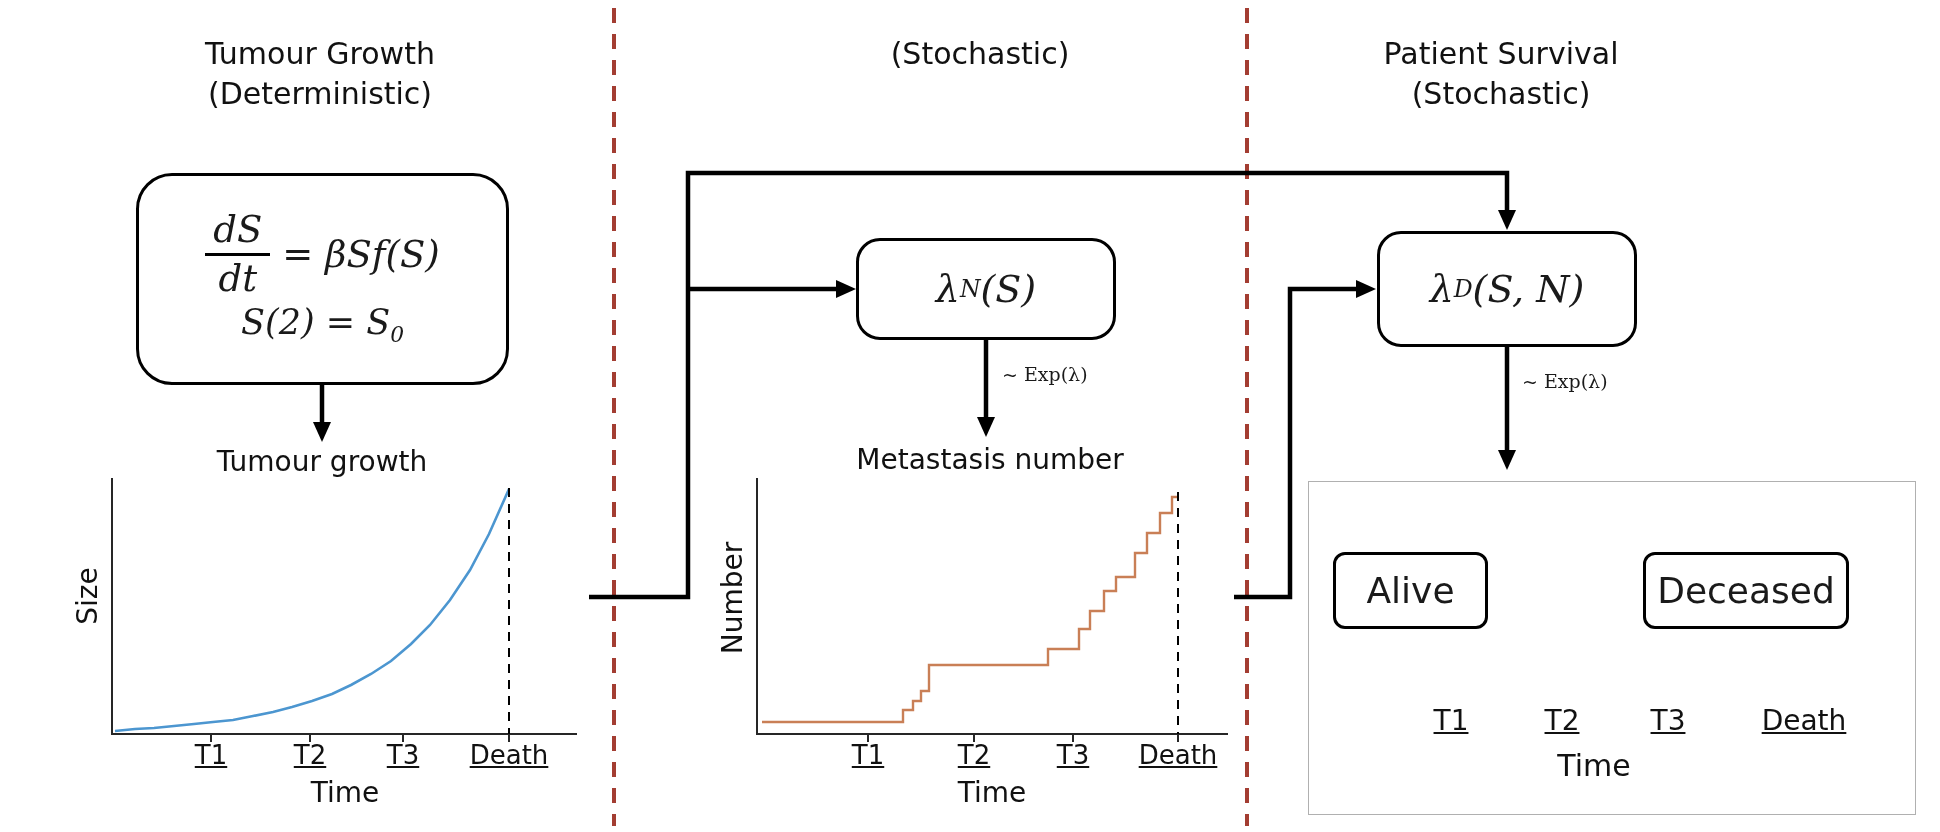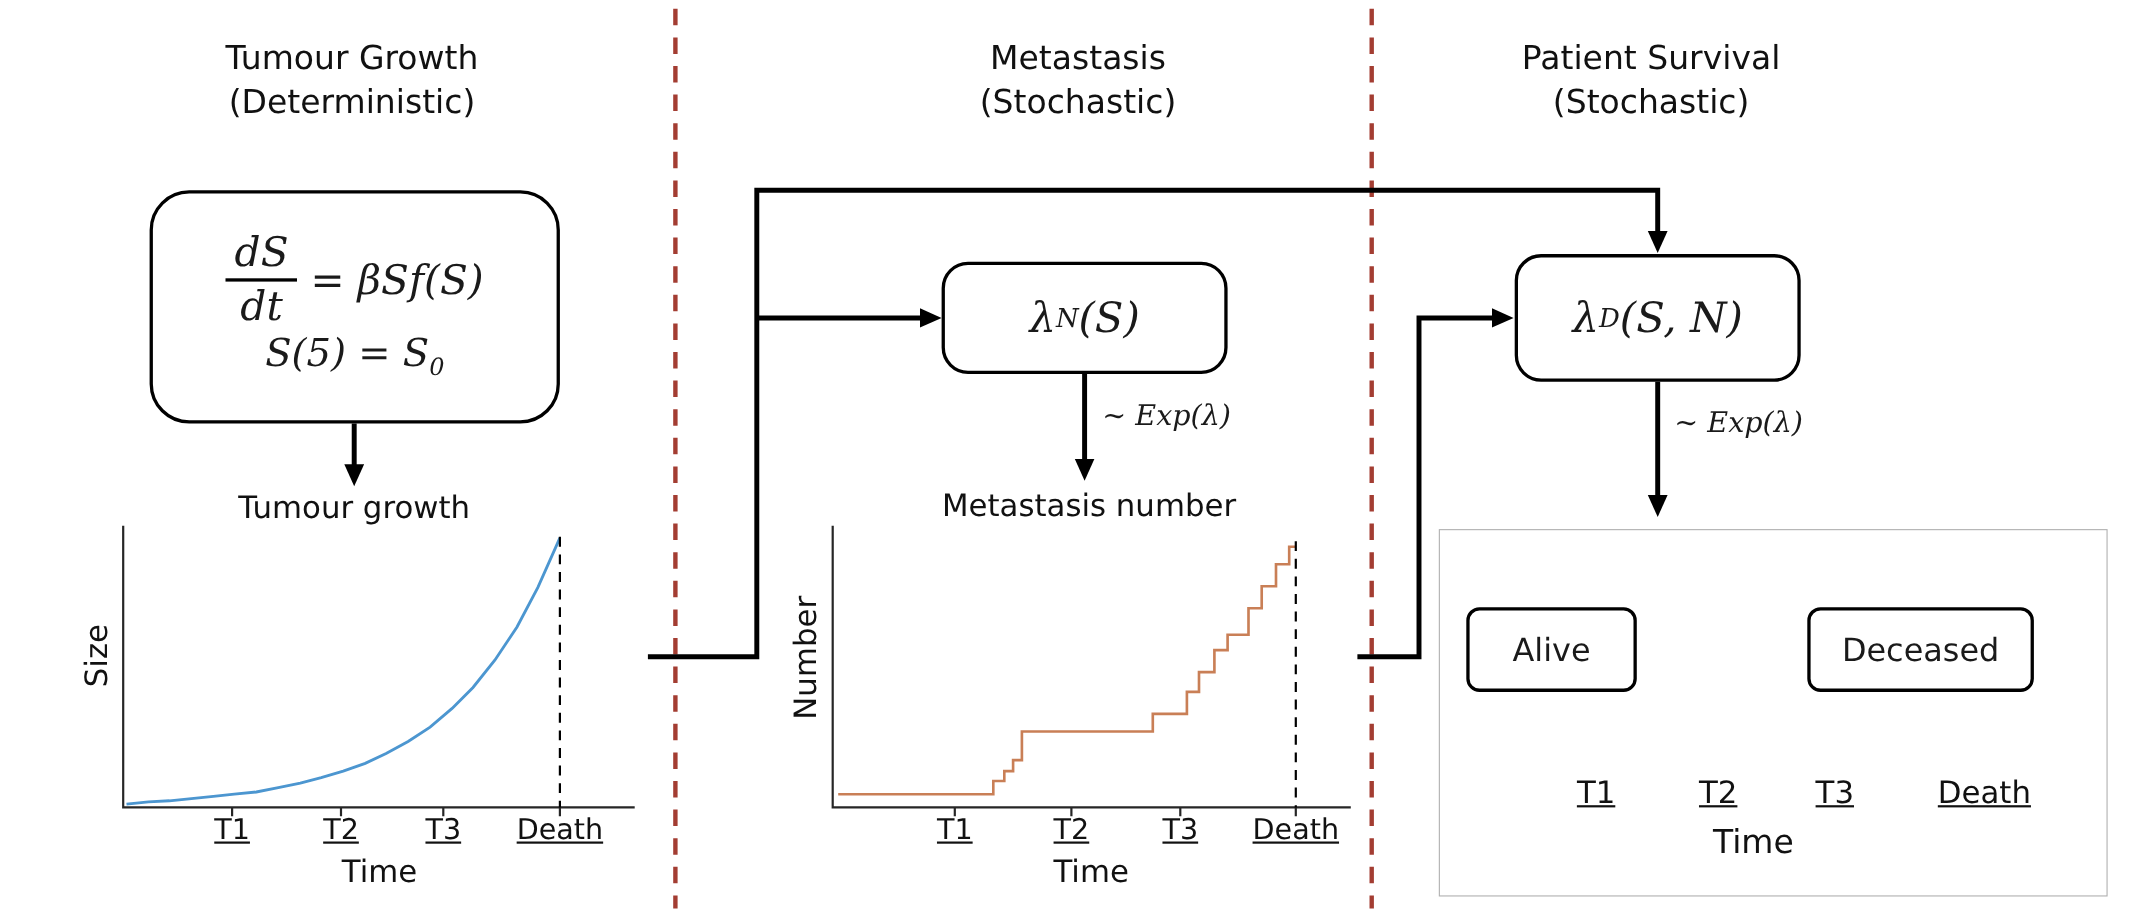--- a/index.html
+++ b/index.html
@@ -25,26 +25,26 @@
   .frac .num { border-bottom:3px solid #000; padding:0 8px 4px; line-height:1.02; }
   .frac .den { padding-top:4px; line-height:1.02; }
   .math-line2 { font-size:35px; margin-top:4px; }
   sub { font-size:0.62em; }
 
   .ratebox {
     border:3.5px solid #000; border-radius:24px; background:#fff;
     display:flex; align-items:center; justify-content:center;
     font-family:"DejaVu Serif","Liberation Serif",serif; font-style:italic; font-size:38px;
   }
-  .dist-label { font-family:"DejaVu Serif","Liberation Serif",serif; font-style:italic; font-size:26px; }
+  .dist-label { font-family:"DejaVu Serif","Liberation Serif",serif; font-size:19px; }
 
   .survival-panel { border:1.5px solid #b0b0b0; background:#fff; }
   .statebox {
     border:3.5px solid #000; border-radius:12px; background:#fff;
-    display:flex; align-items:center; justify-content:center; font-size:29px;
+    display:flex; align-items:center; justify-content:center; font-size:36px;
   }
 </style>
 </head>
 <body>
 
 <div class="canvas">
 
   <svg class="layer" width="1940" height="832" viewBox="0 0 1940 832">
     <defs>
       <marker id="arrow" markerUnits="userSpaceOnUse" markerWidth="22" markerHeight="20" refX="2" refY="9" orient="auto">
@@ -87,35 +87,34 @@
 
   <div class="abs mathbox" style="left:136px; top:173px; width:373px; height:212px;">
     <div class="math-line1">
       <span class="frac">
         <span class="num">dS</span>
         <span class="den">dt</span>
       </span>
       <span>= βSf(S)</span>
     </div>
     <div class="math-line2">
-      <span>S(5) = S</span><sub>0</sub>
+      <span>S(2) = S</span><sub>0</sub>
     </div>
   </div>
 
   <div class="abs flow-label" style="left:140px; top:445px; width:364px;">Tumour growth</div>
 
   <div class="abs axis-word rot" style="left:40px; top:581px; width:96px; height:30px;">Size</div>
   <div class="abs tick" style="left:181px; top:740px; width:60px;">T1</div>
   <div class="abs tick" style="left:280px; top:740px; width:60px;">T2</div>
   <div class="abs tick" style="left:373px; top:740px; width:60px;">T3</div>
   <div class="abs tick" style="left:459px; top:740px; width:100px;">Death</div>
   <div class="abs axis-word" style="left:245px; top:776px; width:200px;">Time</div>
 
   <div class="abs title" style="left:780px; top:34px; width:400px;">
-    <div>Metastasis</div>
     <div>(Stochastic)</div>
   </div>
 
   <div class="abs ratebox" style="left:856px; top:238px; width:260px; height:102px;">
     <span>λ</span>
       <sub>N</sub>
       <span>(S)</span>
   </div>
 
   <div class="abs dist-label" style="left:1002px; top:363px; width:170px;">~ Exp(λ)</div>

